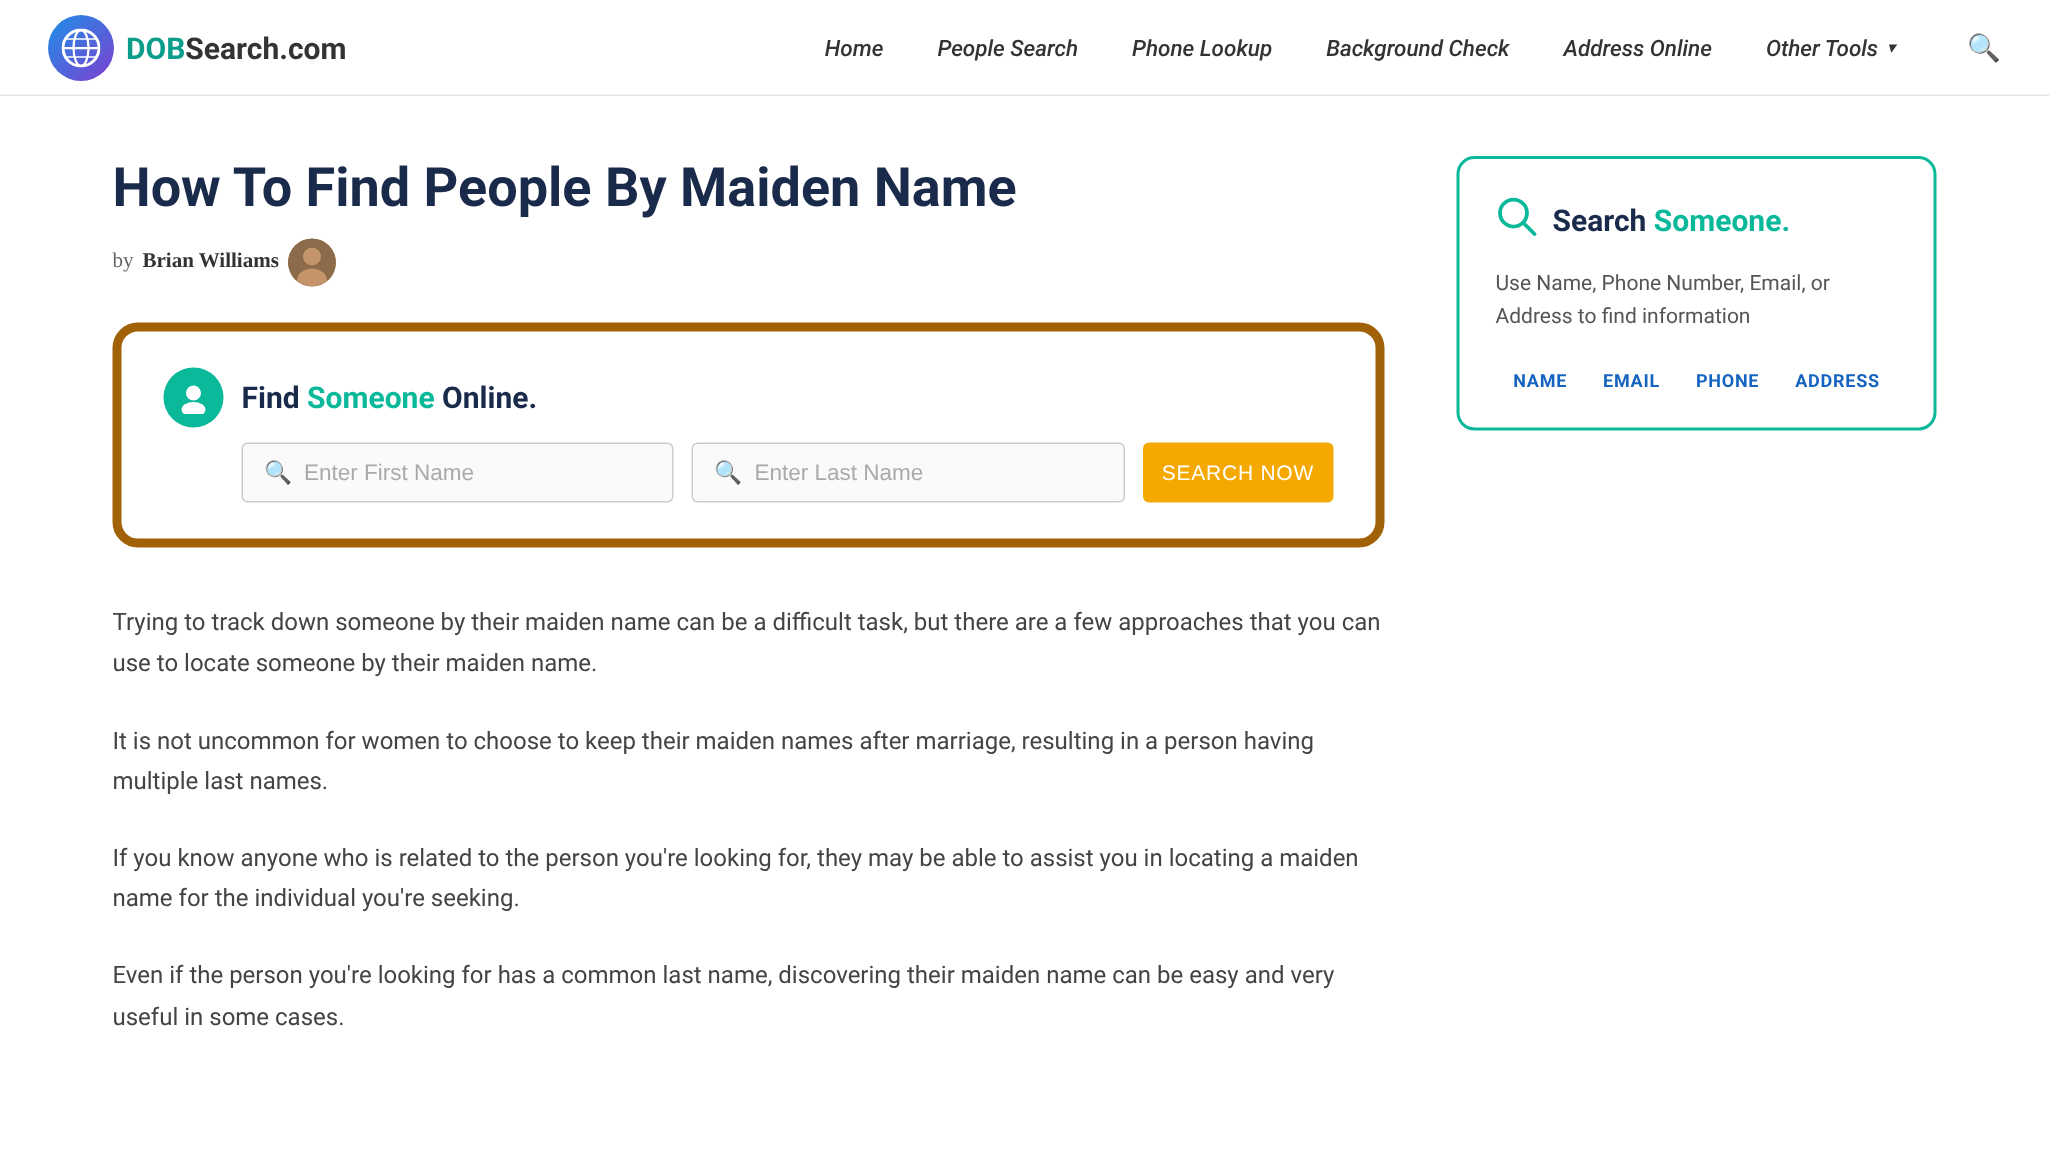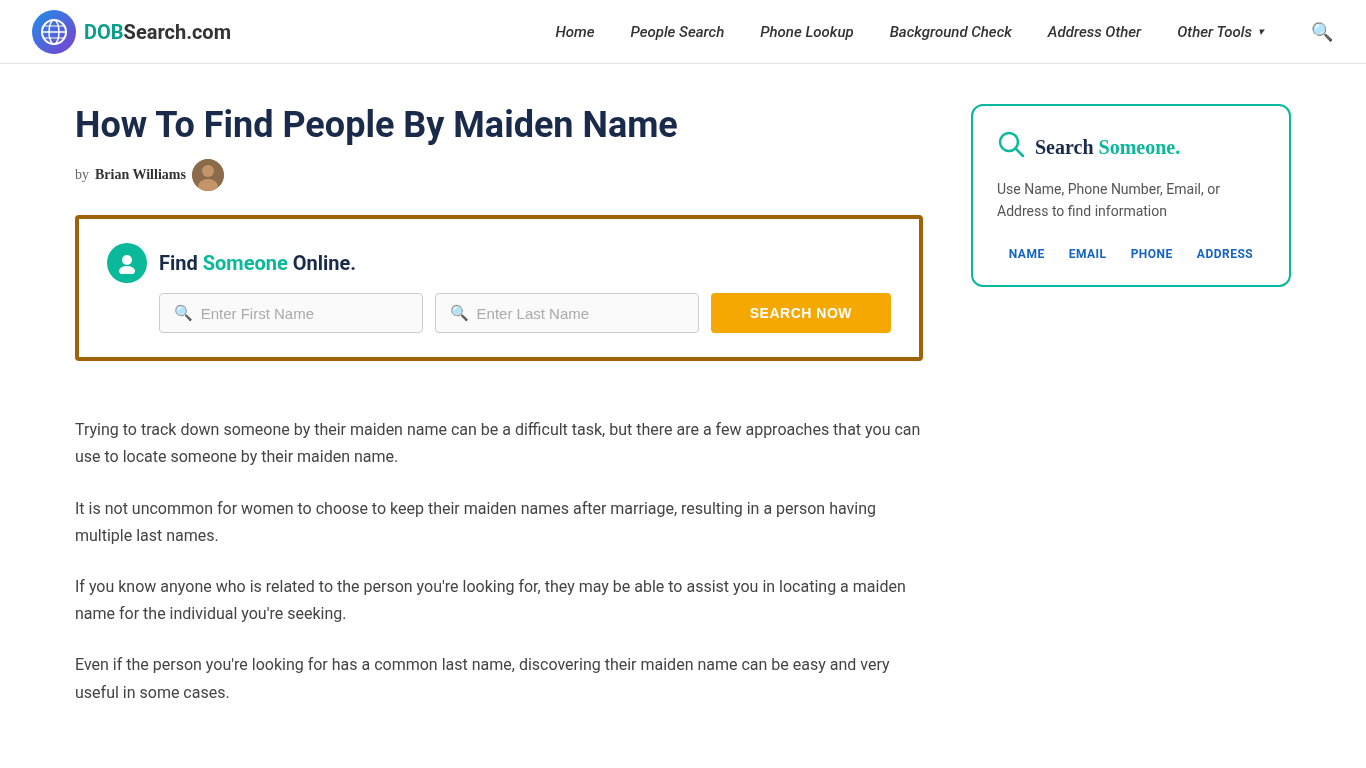--- a/index.html
+++ b/index.html
@@ -38,24 +38,24 @@
     .byline-avatar {
       width: 32px; height: 32px; border-radius: 50%;
       background: linear-gradient(135deg, #8b6b4a, #c4956a);
       display: flex; align-items: center; justify-content: center;
       font-size: 11px; color: #fff; font-weight: 700;
       overflow: hidden;
     }
 
     
     .search-widget {
-      border: 4px solid #a16207;
-      border-radius: 4px;
+      border: 6px solid #a16207;
+      border-radius: 17px;
       padding: 24px 28px;
-      margin-bottom: 55px;
+      margin-bottom: 36px;
     }
     .widget-header { display: flex; align-items: center; gap: 12px; margin-bottom: 10px; }
     .widget-avatar-icon {
       width: 40px; height: 40px; border-radius: 50%;
       background: #0ab89a;
       display: flex; align-items: center; justify-content: center;
       font-size: 20px; color: #fff; flex-shrink: 0;
     }
     .widget-title { font-size: 20px; font-weight: 700; color: #1a2a4a; }
     .widget-title .highlight { color: #0ab89a; }
@@ -69,35 +69,35 @@
     }
     .search-input-wrap .si { color: #999; margin-right: 8px; font-size: 15px; }
     .search-input-wrap input {
       border: none; background: transparent; outline: none;
       font-size: 15px; color: #333; width: 100%;
     }
     .search-input-wrap input::placeholder { color: #aaa; }
     .btn-search {
       background: #f5a800; color: #fff;
       border: none; border-radius: 4px;
-      padding: 12px 39px; font-size: 14px; font-weight: 700;
+      padding: 12px 13px; font-size: 14px; font-weight: 400;
       cursor: pointer; white-space: nowrap; letter-spacing: 0.5px;
     }
 
     
     .article-body p { font-size: 16px; color: #444; line-height: 1.7; margin-bottom: 24px; }
 
     
     .sidebar {}
     .sidebar-search-card {
       border: 2px solid #0ab89a;
       border-radius: 12px;
       padding: 24px;
     }
-    .sidebar-card-header { display: flex; align-items: center; gap: 10px; margin-bottom: 14px; font-family: Liberation Serif, serif; }
+    .sidebar-card-header { display: flex; align-items: center; gap: 10px; margin-bottom: 14px; }
     .sidebar-search-icon { font-size: 24px; color: #0ab89a; }
     .sidebar-card-title { font-size: 20px; font-weight: 700; color: #1a2a4a; }
     .sidebar-card-title .highlight { color: #0ab89a; }
     .sidebar-card-desc { font-size: 14px; color: #555; line-height: 1.6; margin-bottom: 24px; }
     .sidebar-tabs { display: flex; gap: 24px; justify-content: center; }
     .sidebar-tab { font-size: 12px; font-weight: 700; color: #1565c0; text-decoration: none; letter-spacing: 0.5px; }
   </style>
 </head>
 <body>
 
@@ -114,21 +114,21 @@
     </div>
     <div class="logo-text">
       <span>DOB</span><span style="color:#333">Search.com</span>
     </div>
   </div>
   <div class="nav-links">
     <a class="nav-link" href="#">Home</a>
     <a class="nav-link" href="#">People Search</a>
     <a class="nav-link" href="#">Phone Lookup</a>
     <a class="nav-link" href="#">Background Check</a>
-    <a class="nav-link" href="#">Address Other</a>
+    <a class="nav-link" href="#">Address Online</a>
     <a class="nav-link nav-link-dropdown" href="#">
       <span>Other Tools</span>
       <span style="font-size:11px; margin-left:2px;">▾</span>
     </a>
     <span class="nav-search-icon">🔍</span>
   </div>
 </nav>
 
 <div class="page-container">
 

